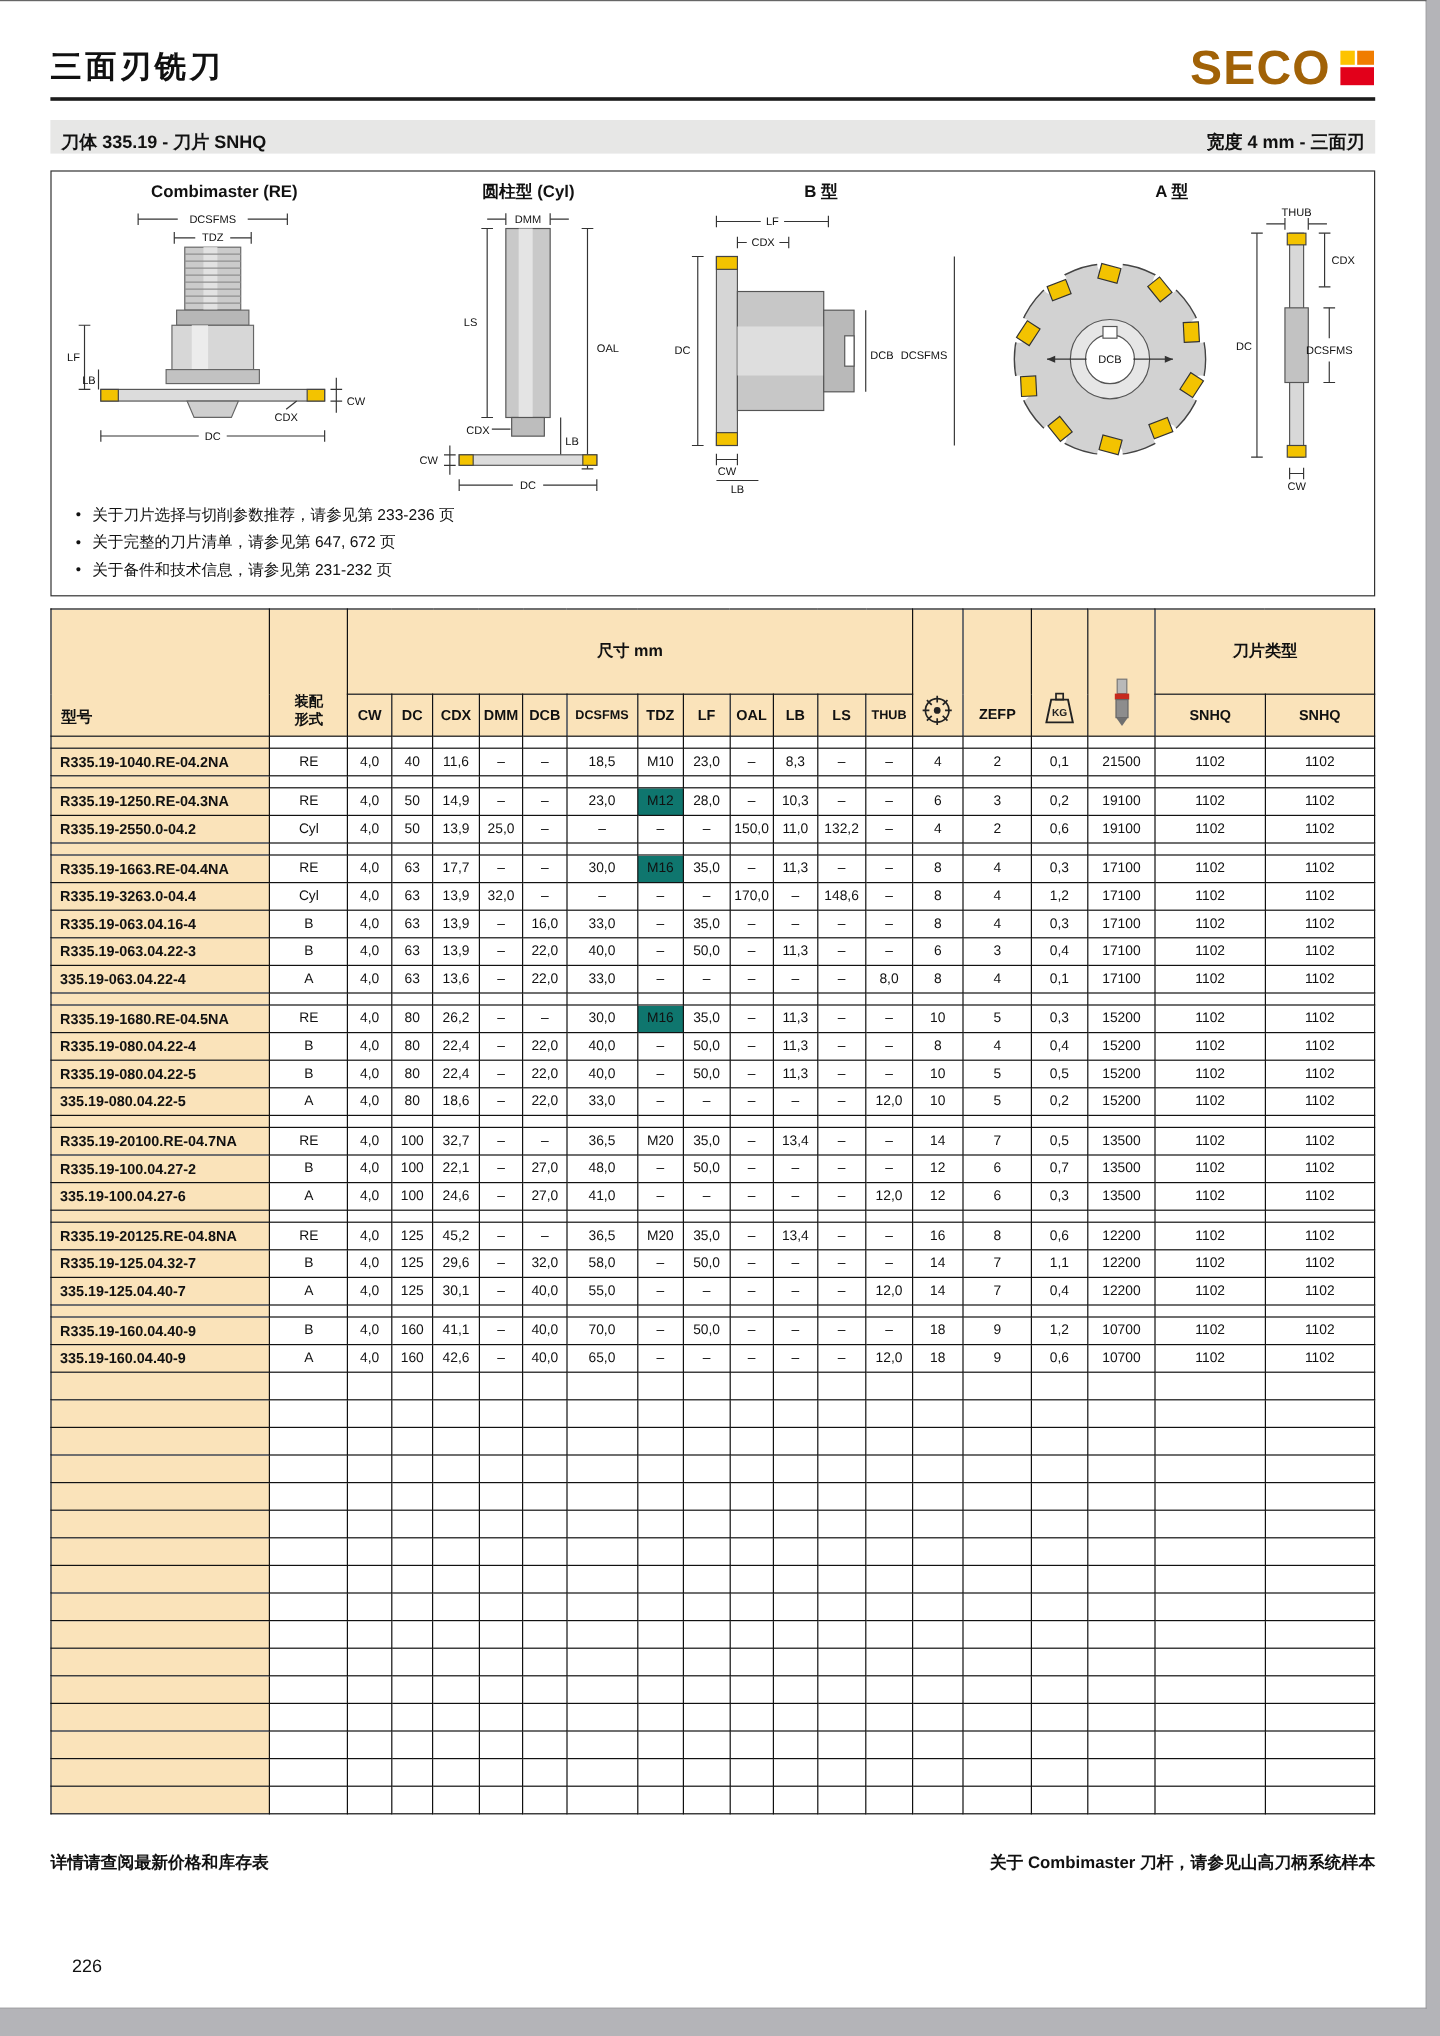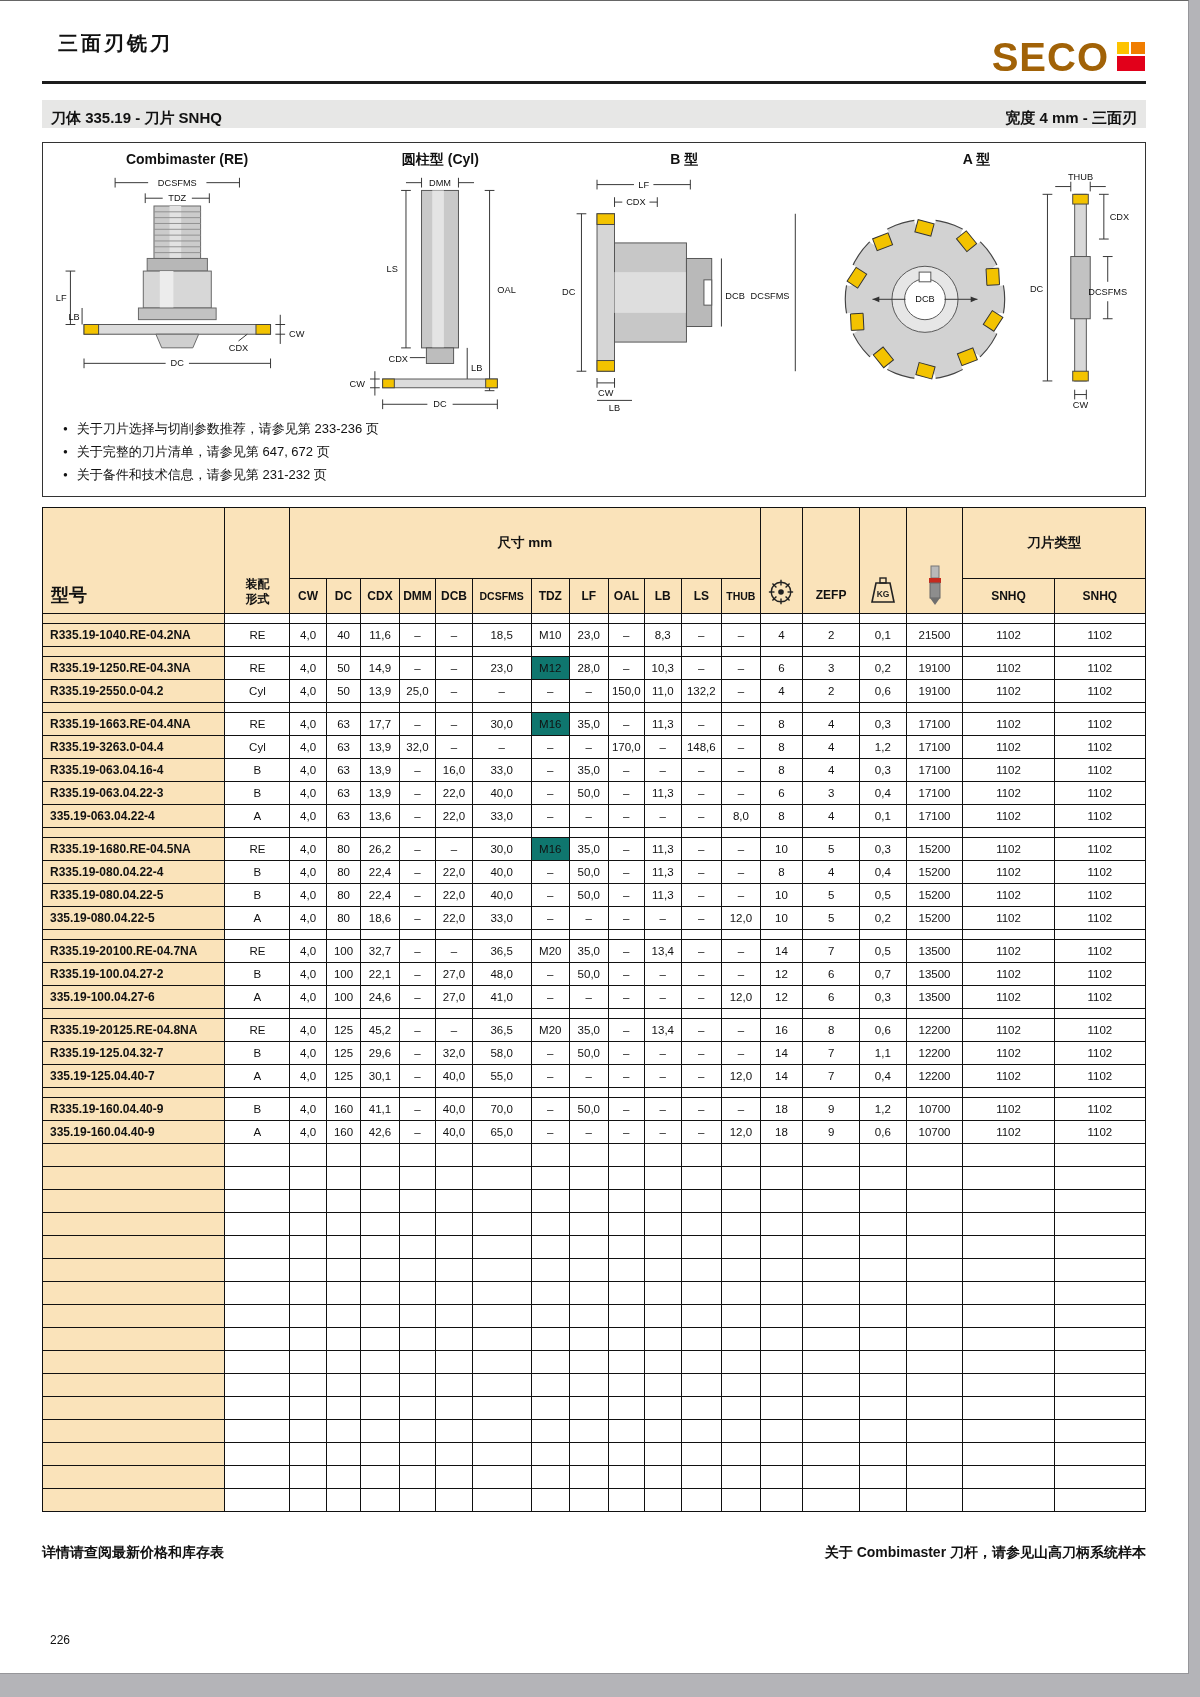--- a/index.html
+++ b/index.html
@@ -1,21 +1,21 @@
 <!DOCTYPE html>
 <html><head>
 <meta charset="utf-8">
 <style>
   html,body{margin:0;padding:0;}
   body{width:1200px;height:1697px;background:#b4b4b8;font-family:"Liberation Sans","DejaVu Sans",sans-serif;color:#111;overflow:hidden;}
   .page{position:relative;width:1188px;height:1672px;background:#fff;border-top:1px solid #666;border-right:1px solid #96969a;border-bottom:1px solid #96969a;}
   .content{padding:22px 42px 0 42px;}
 
   .masthead{display:flex;justify-content:space-between;align-items:flex-end;height:50px;}
-  .masthead h1{margin:16px;font-size:20px;font-weight:bold;letter-spacing:3px;}
+  .masthead h1{margin:0;font-size:26px;font-weight:bold;letter-spacing:3px;}
   .logo{display:flex;align-items:center;gap:7px;}
   .logo .word{font-size:40px;font-weight:800;color:#a16207;letter-spacing:1px;line-height:.8;}
   .rule{border-top:3px solid #1c1c1c;margin-top:8px;}
 
   .subbar{margin-top:16px;background:#e7e7e6;height:28px;display:flex;justify-content:space-between;align-items:flex-end;padding:0 9px;font-size:15px;font-weight:bold;}
 
   .figbox{margin-top:14px;border:1.5px solid #333;padding:8px 8px 12px 8px;}
   .figs{display:flex;justify-content:space-between;}
   .fig{text-align:center;}
   .fig h3{font-size:14px;font-weight:bold;margin:0 0 2px 0;}
@@ -27,37 +27,37 @@
   .note .b{font-size:8px;line-height:1;}
 
   .tblwrap{margin-top:10px;}
   table{border-collapse:collapse;table-layout:fixed;width:100%;border:1.5px solid #111;}
   th,td{border:1px solid #111;font-size:11.5px;text-align:center;padding:0;overflow:hidden;white-space:nowrap;}
   th{font-weight:bold;font-size:12px;}
   thead th{background:#fae3ba;}
   .cream{background:#fae3ba;}
   tr.h1 th{height:70px;}
   tr.h2 th{height:34px;}
-  th.model-h{vertical-align:bottom;text-align:left;padding:0 0 6px 8px;font-size:18px;}
+  th.model-h{vertical-align:bottom;text-align:left;padding:0 0 6px 8px;font-size:13px;}
   th.form-h{vertical-align:bottom;white-space:pre-line;line-height:1.3;padding-bottom:5px;font-size:12px;}
   th.dimgroup{font-size:13.5px;}
   th.insgroup{font-size:13.5px;}
   th.iconcol{vertical-align:bottom;padding-bottom:4px;}
   th.zefp{vertical-align:bottom;padding-bottom:11px;}
   th.small{font-size:10.5px;}
   td.model{text-align:left;padding-left:7px;font-weight:bold;font-size:12px;}
   tr.data td{height:22px;}
   tr.spacer td{height:9px;}
   tr.empty td{height:22px;}
   td.hl{background:#0f766e;}
 
   .footrow{display:flex;justify-content:space-between;margin-top:32px;font-size:14px;}
   .footrow .l{font-weight:bold;}
   .footrow .r{font-weight:bold;}
-  .pageno{position:absolute;left:50px;bottom:26px;font-size:12px;}
+  .pageno{position:absolute;left:60px;bottom:26px;font-size:15px;}
 </style>
 </head>
 <body>
 
 <div class="page">
   <div class="content">
 
     <div class="masthead">
       <h1>三面刃铣刀</h1>
       <div class="logo">

